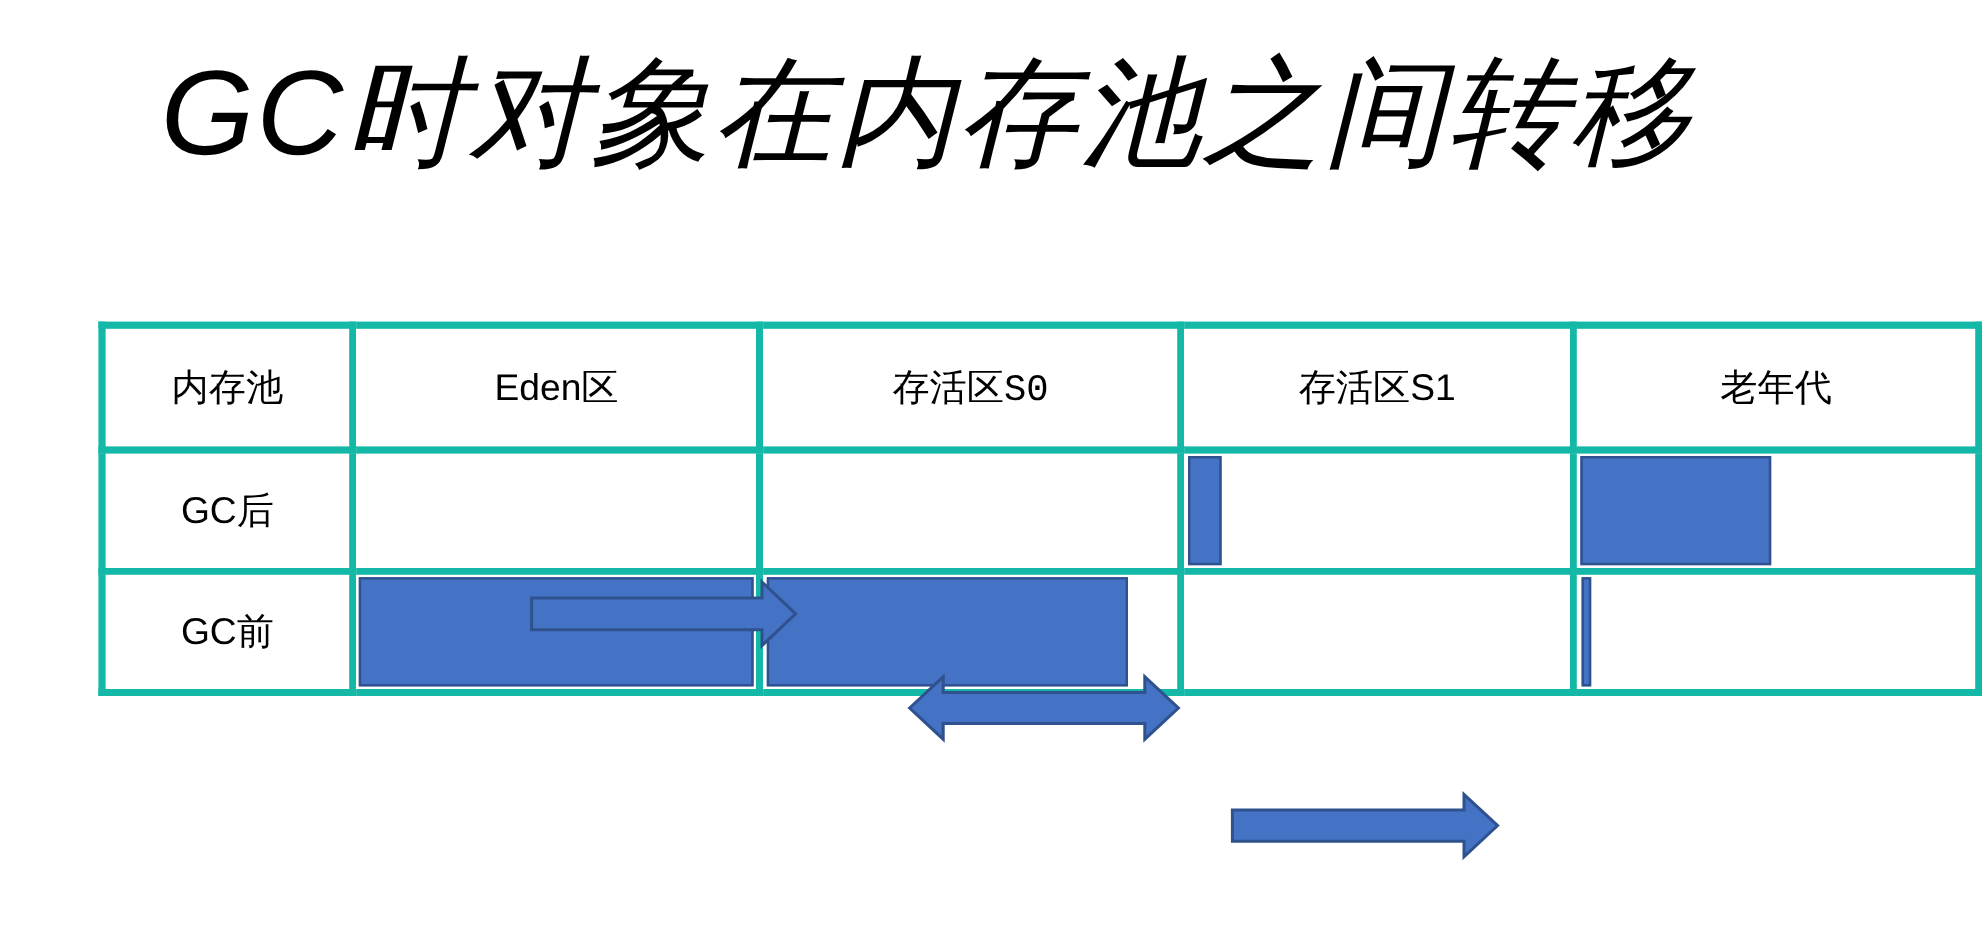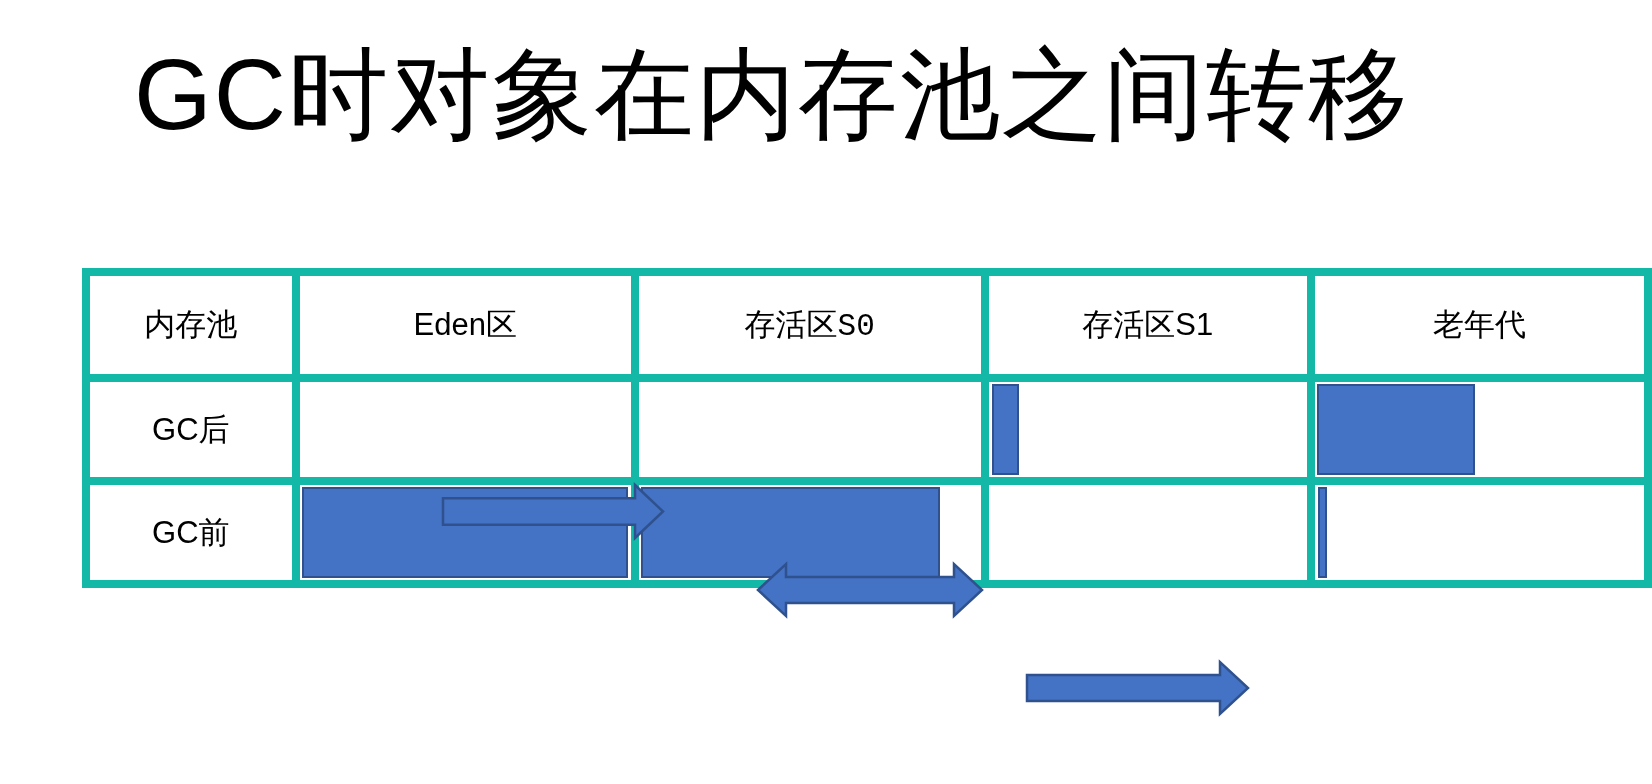--- a/index.html
+++ b/index.html
@@ -15,30 +15,31 @@
     position: absolute;
     left: 772px; top: 32px;
     transform: translateX(-50%);
     margin: 0;
     font-size: 100px;
     font-weight: 300;
     letter-spacing: 2px;
     line-height: 1.25;
     color: #000000;
     white-space: nowrap;
+    font-style: italic;
   }
 
   table.pool-table {
     position: absolute;
     left: 82px; top: 268px;
     border-collapse: collapse;
     table-layout: fixed;
   }
   table.pool-table td {
-    border: 8px solid #14b8a6;
+    border: 6px solid #14b8a6;
     padding: 16px;
     text-align: center;
     vertical-align: middle;
     font-size: 31px;
     color: #000000;
     position: relative;
     background: #FFFFFF;
   }
   tr.header-row td { height: 66px; }
   tr.data-row td   { height: 63px; }

